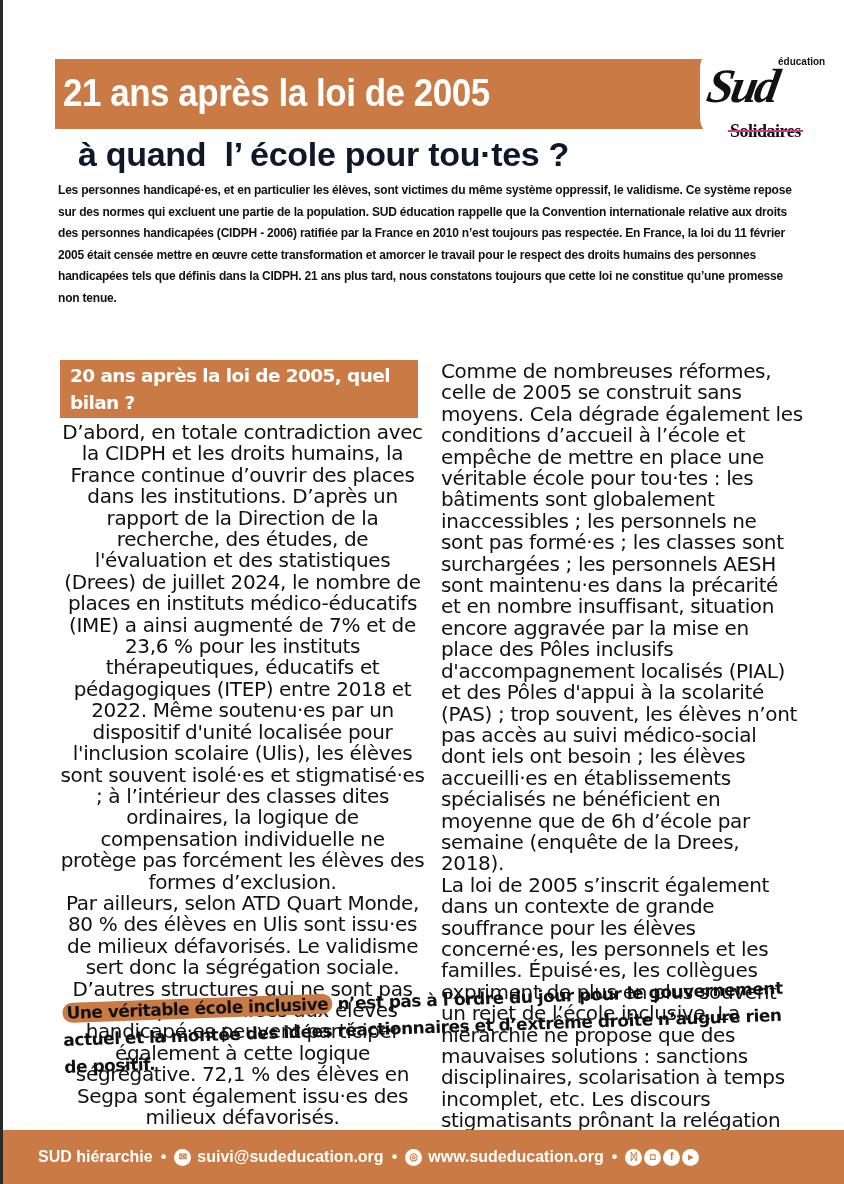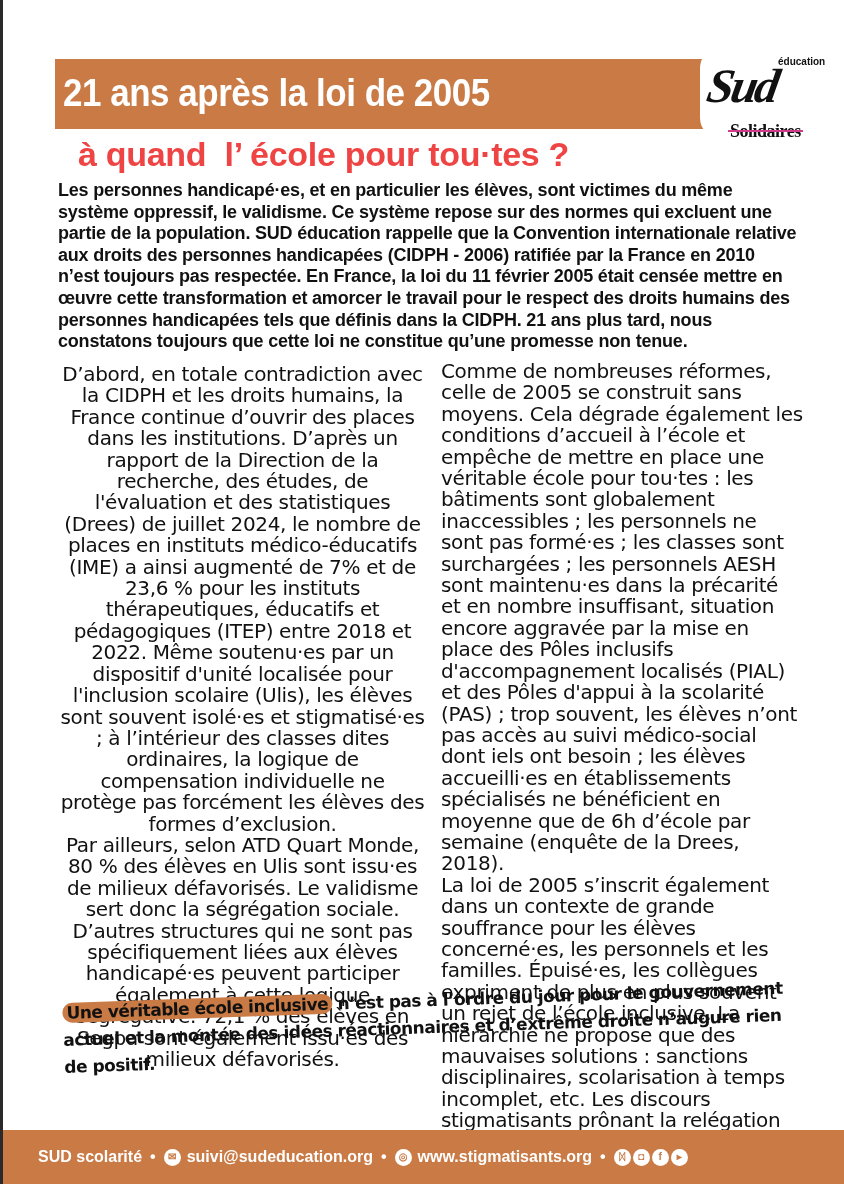--- a/index.html
+++ b/index.html
@@ -21,26 +21,26 @@
     .logo {
       position: absolute; left: 700px; top: 48px; width: 110px; height: 90px;
       background: #fff; border-radius: 20px 0 0 20px;
     }
     .logo .edu { position: absolute; left: 38px; top: 8px; font-size: 10px; font-weight: bold; font-family: Liberation Sans, sans-serif; margin-left: 40px; }
     .logo .sud { position: absolute; left: 8px; top: 10px; font-size: 48px; font-weight: bold; font-style: italic; font-family: "Liberation Serif", serif; transform: skewX(-10deg); letter-spacing: -3px; }
     .logo .sol { position: absolute; left: 30px; top: 58px; font-size: 18px; font-weight: bold; font-family: "Liberation Serif", serif; letter-spacing: -0.5px; margin-top: 15px; }
     .logo .pink { position: absolute; left: 28px; top: 82px; width: 75px; height: 2px; background: #d23a8a; }
     .subtitle {
       position: absolute; left: 78px; top: 132px; font-family: "Liberation Sans", sans-serif;
-      font-weight: bold; font-size: 34px; line-height: 44px; color: #ef4444; letter-spacing: -0.3px;
+      font-weight: bold; font-size: 34px; line-height: 44px; color: #0f172a; letter-spacing: -0.3px;
       white-space: pre;
     }
     .intro {
       position: absolute; left: 58px; top: 180px; width: 740px;
-      font-family: "Liberation Sans", sans-serif; font-weight: bold; font-size: 18px; line-height: 21.6px;
+      font-family: "Liberation Sans", sans-serif; font-weight: bold; font-size: 12px; line-height: 21.6px;
       letter-spacing: -0.2px;
     }
     .col-left { position: absolute; left: 60px; top: 360px; width: 365px; }
     .section-head {
       background: #c97a45; color: #fff; font-family: "DejaVu Sans", sans-serif; font-weight: bold;
       font-size: 18.5px; line-height: 27px; padding: 2px 8px 2px 10px; width: 340px; letter-spacing: -0.6px;
     }
     .body-text { font-family: "DejaVu Sans", sans-serif; font-size: 20px; line-height: 21.4px; letter-spacing: -0.35px; }
     .col-left .body-text { margin-top: 4px; text-align: center; }
     .col-right { position: absolute; left: 441px; top: 361px; width: 362px; }
@@ -76,45 +76,46 @@
   <span class="edu">éducation</span>
   <span class="sol">Solidaires</span>
   <span class="pink"></span>
 </div>
 
 <div class="subtitle">à quand  l’ école pour tou·tes ?</div>
 
 <p class="intro" style="margin:0">Les personnes handicapé·es, et en particulier les élèves, sont victimes du même système oppressif, le validisme. Ce système repose sur des normes qui excluent une partie de la population. SUD éducation rappelle que la Convention internationale relative aux droits des personnes handicapées (CIDPH - 2006) ratifiée par la France en 2010 n’est toujours pas respectée. En France, la loi du 11 février 2005 était censée mettre en œuvre cette transformation et amorcer le travail pour le respect des droits humains des personnes handicapées tels que définis dans la CIDPH. 21 ans plus tard, nous constatons toujours que cette loi ne constitue qu’une promesse non tenue.</p>
 
 <div class="col-left">
+  <div class="section-head">20 ans après la loi de 2005, quel bilan ?</div>
   <div class="body-text">
     <div>D’abord, en totale contradiction avec la CIDPH et les droits humains, la France continue d’ouvrir des places dans les institutions. D’après un rapport de la Direction de la recherche, des études, de l'évaluation et des statistiques (Drees) de juillet 2024, le nombre de places en instituts médico-éducatifs (IME) a ainsi augmenté de 7% et de 23,6 % pour les instituts thérapeutiques, éducatifs et pédagogiques (ITEP) entre 2018 et 2022. Même soutenu·es par un dispositif d'unité localisée pour l'inclusion scolaire (Ulis), les élèves sont souvent isolé·es et stigmatisé·es ; à l’intérieur des classes dites ordinaires, la logique de compensation individuelle ne protège pas forcément les élèves des formes d’exclusion.</div>
     <div>Par ailleurs, selon ATD Quart Monde, 80 % des élèves en Ulis sont issu·es de milieux défavorisés. Le validisme sert donc la ségrégation sociale. D’autres structures qui ne sont pas spécifiquement liées aux élèves handicapé·es peuvent participer également à cette logique ségrégative. 72,1 % des élèves en Segpa sont également issu·es des milieux défavorisés.</div>
   </div>
 </div>
 
 <div class="col-right">
   <div class="body-text">
     <div>Comme de nombreuses réformes, celle de 2005 se construit sans moyens. Cela dégrade également les conditions d’accueil à l’école et empêche de mettre en place une véritable école pour tou·tes : les bâtiments sont globalement inaccessibles ; les personnels ne sont pas formé·es ; les classes sont surchargées ; les personnels AESH sont maintenu·es dans la précarité et en nombre insuffisant, situation encore aggravée par la mise en place des Pôles inclusifs d'accompagnement localisés (PIAL) et des Pôles d'appui à la scolarité (PAS) ; trop souvent, les élèves n’ont pas accès au suivi médico-social dont iels ont besoin ; les élèves accueilli·es en établissements spécialisés ne bénéficient en moyenne que de 6h d’école par semaine (enquête de la Drees, 2018).</div>
     <div>La loi de 2005 s’inscrit également dans un contexte de grande souffrance pour les élèves concerné·es, les personnels et les familles. Épuisé·es, les collègues expriment de plus en plus souvent un rejet de l’école inclusive. La hiérarchie ne propose que des mauvaises solutions : sanctions disciplinaires, scolarisation à temps incomplet, etc. Les discours stigmatisants prônant la relégation des élèves dans des établissements spécialisés n’en sont que plus séduisants.</div>
   </div>
 </div>
 
 <div class="closing">
   <span class="hl">Une véritable école inclusive</span><span> n’est pas à l’ordre du jour pour le gouvernement actuel et la montée des idées réactionnaires et d’extrême droite n’augure rien de positif.</span>
 </div>
 
 <div class="footer">
-  <span>SUD scolarité</span>
+  <span>SUD hiérarchie</span>
   <span class="dot">•</span>
   <span class="ico">✉</span>
   <span>suivi@sudeducation.org</span>
   <span class="dot">•</span>
   <span class="ico">◎</span>
-  <span>www.stigmatisants.org</span>
+  <span>www.sudeducation.org</span>
   <span class="dot">•</span>
   <span class="social">
     <span class="ico">ᛞ</span>
     <span class="ico">◘</span>
     <span class="ico">f</span>
     <span class="ico">▸</span>
   </span>
 </div>
 
 </body></html>

